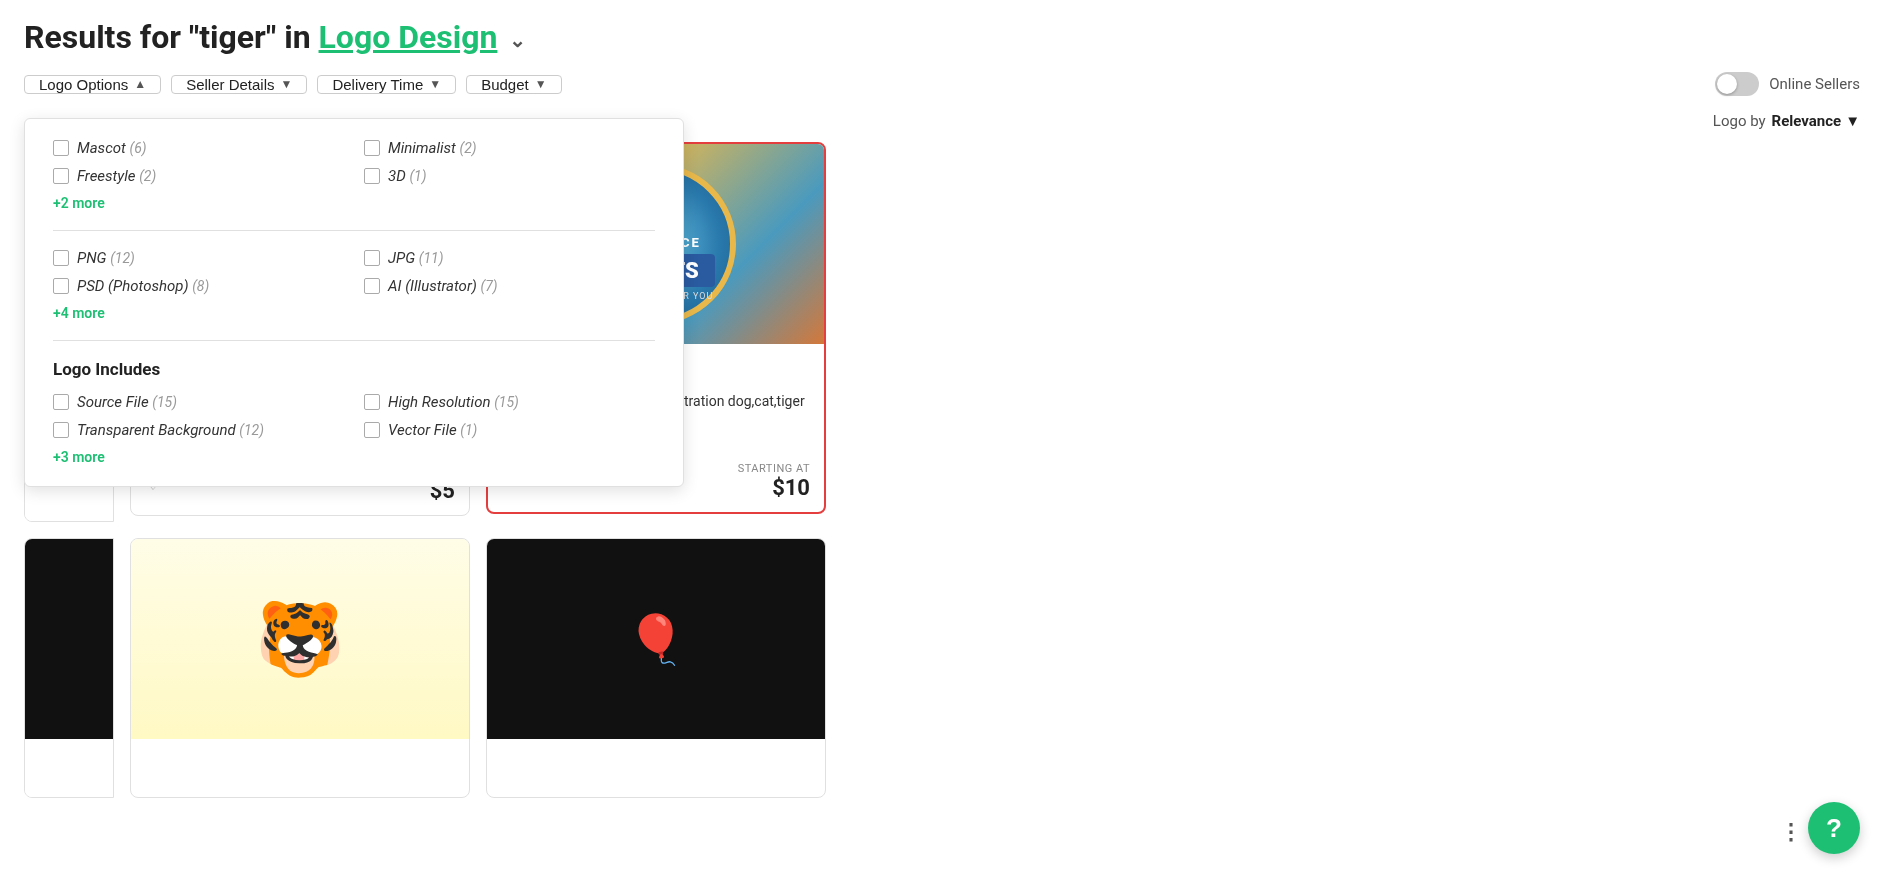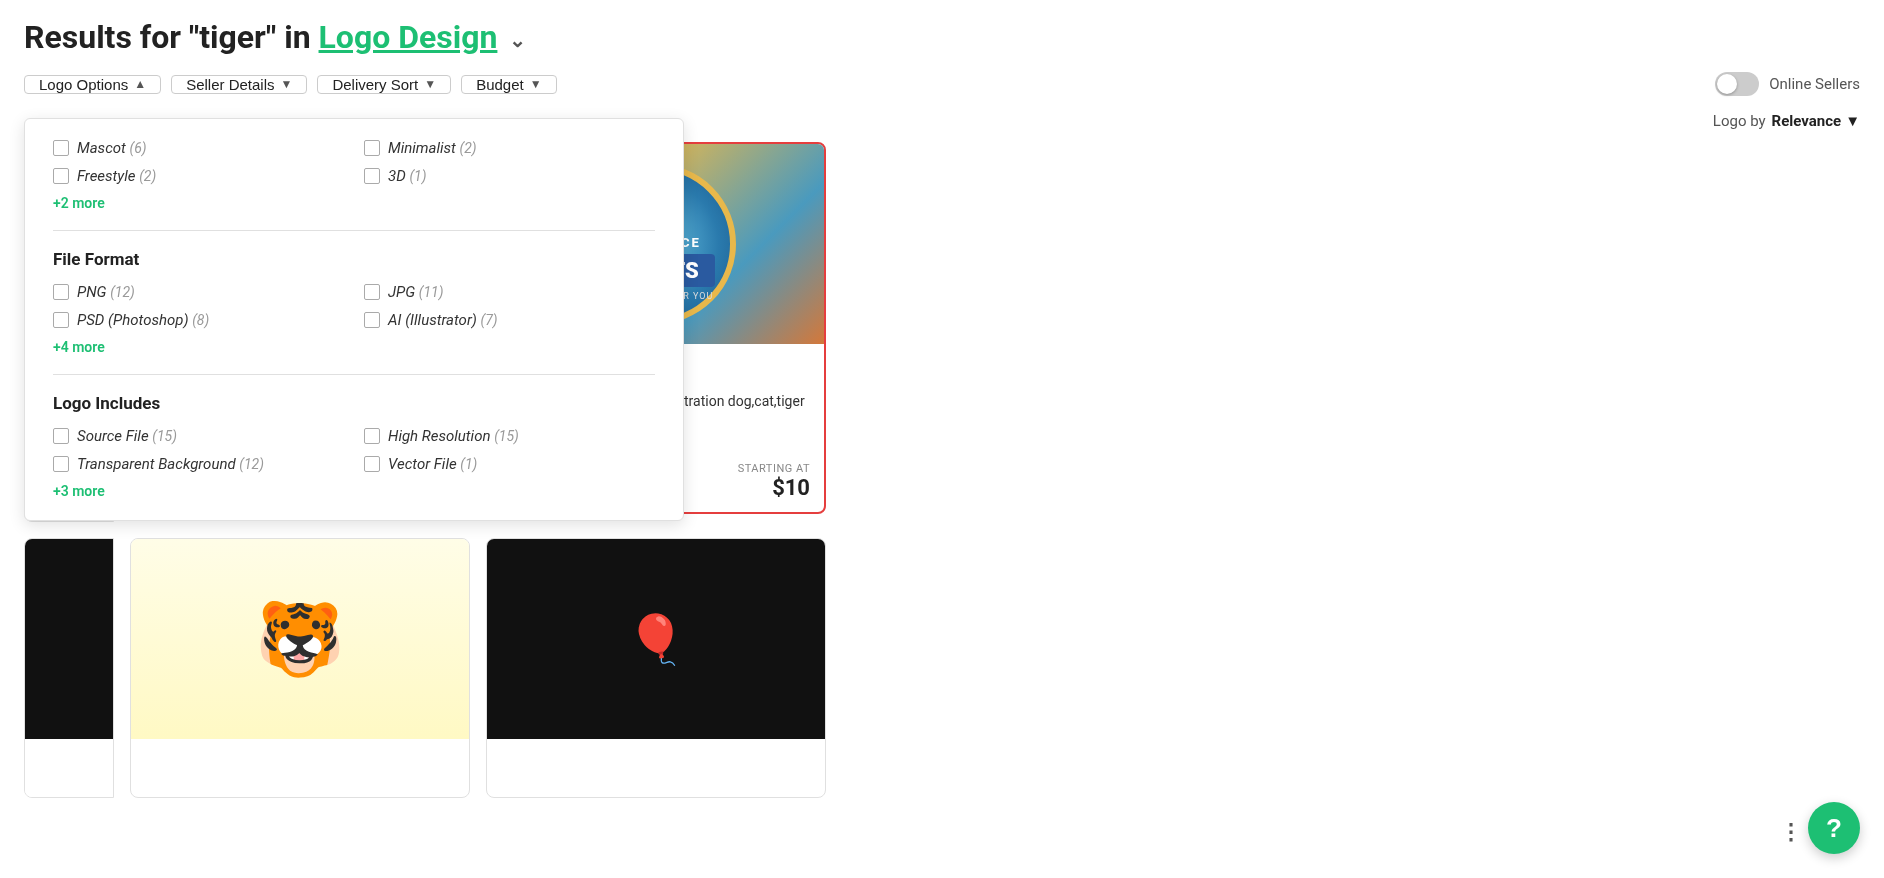--- a/index.html
+++ b/index.html
@@ -133,21 +133,21 @@
 <div class="filter-bar">
   <button class="filter-btn">
     <span>Logo Options</span>
     <span class="caret">▲</span>
   </button>
   <button class="filter-btn">
     <span>Seller Details</span>
     <span class="caret">▼</span>
   </button>
   <button class="filter-btn">
-    <span>Delivery Sort</span>
+    <span>Delivery Time</span>
     <span class="caret">▼</span>
   </button>
   <button class="filter-btn">
     <span>Budget</span>
     <span class="caret">▼</span>
   </button>
 
   <div class="online-sellers-area">
     <div class="toggle">
       <div class="knob"></div>
@@ -174,21 +174,20 @@
       <label class="option-item">
         <div class="checkbox"></div>
         <span>3D <span class="count">(1)</span></span>
       </label>
     </div>
     <span class="more-link">+2 more</span>
 
     <hr class="section-divider">
 
     
-    <div class="section-title">File Format</div>
     <div class="options-grid">
       <label class="option-item">
         <div class="checkbox"></div>
         <span>PNG <span class="count">(12)</span></span>
       </label>
       <label class="option-item">
         <div class="checkbox"></div>
         <span>JPG <span class="count">(11)</span></span>
       </label>
       <label class="option-item">

